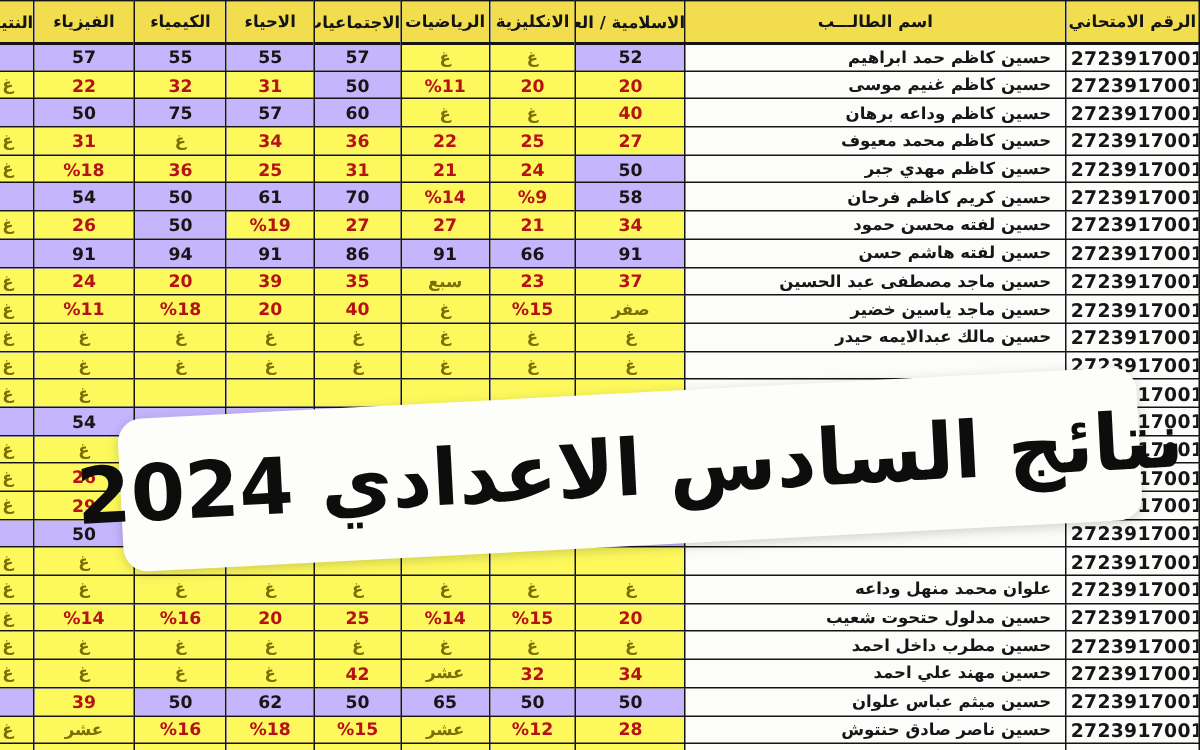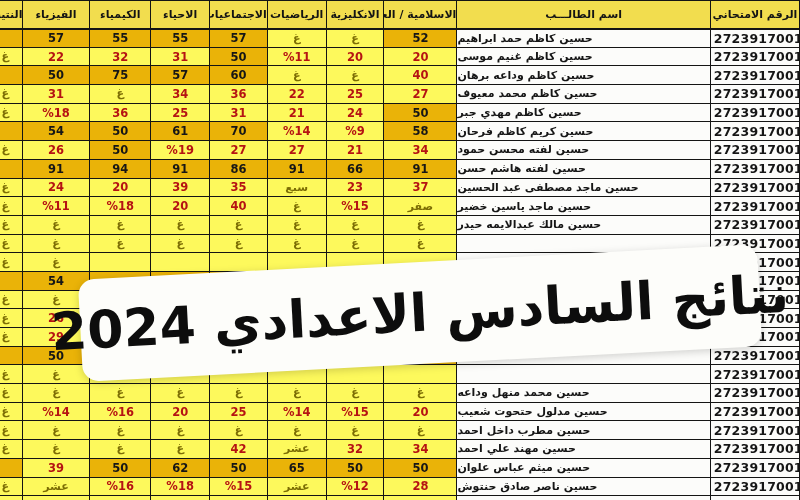--- a/index.html
+++ b/index.html
@@ -23,27 +23,27 @@
   }
   thead th{
     background:#f2dd4e;
     color:#141414;
     font-size:11px;
     height:28px;
     border-bottom:2.4px solid #141414;
     text-align:center;
   }
   td{font-size:11.5px;text-align:center;}
-  td.pass-bg{background:#eab308;color:#161616;}
+  td.pass-bg{background:#c4b5fd;color:#161616;}
   td.fail-bg{background:#fdf95c;}
   td.num-fail{color:#b51313;}
   td.word-fail{color:#7c6d04;font-size:11px;}
   td.name-cell{
     background:#fcfcfa;color:#161616;
-    text-align:left;padding-right:9px;font-size:11px;
+    text-align:right;padding-right:9px;font-size:11px;
   }
   td.num-cell{
     background:#fcfcfa;color:#161616;
     direction:ltr;text-align:left;padding-left:3px;
     font-size:12.5px;letter-spacing:0.2px;
   }
   
   .overlay{
     position:absolute;
     left:80px;top:262px;width:680px;height:102px;
@@ -317,21 +317,21 @@
           <td class="fail-bg"></td>
           <td class="fail-bg"></td>
           <td class="fail-bg"></td>
           <td class="fail-bg"></td>
           <td class="fail-bg"></td>
           <td class="fail-bg word-fail">غ</td>
           <td class="fail-bg word-fail">غ</td>
         </tr>
         <tr>
           <td class="num-cell">272391700147</td>
-          <td class="name-cell">حسين محمد منهل وداعه</td>
+          <td class="name-cell">علوان محمد منهل وداعه</td>
           <td class="fail-bg word-fail">غ</td>
           <td class="fail-bg word-fail">غ</td>
           <td class="fail-bg word-fail">غ</td>
           <td class="fail-bg word-fail">غ</td>
           <td class="fail-bg word-fail">غ</td>
           <td class="fail-bg word-fail">غ</td>
           <td class="fail-bg word-fail">غ</td>
           <td class="fail-bg word-fail">غ</td>
         </tr>
         <tr>

